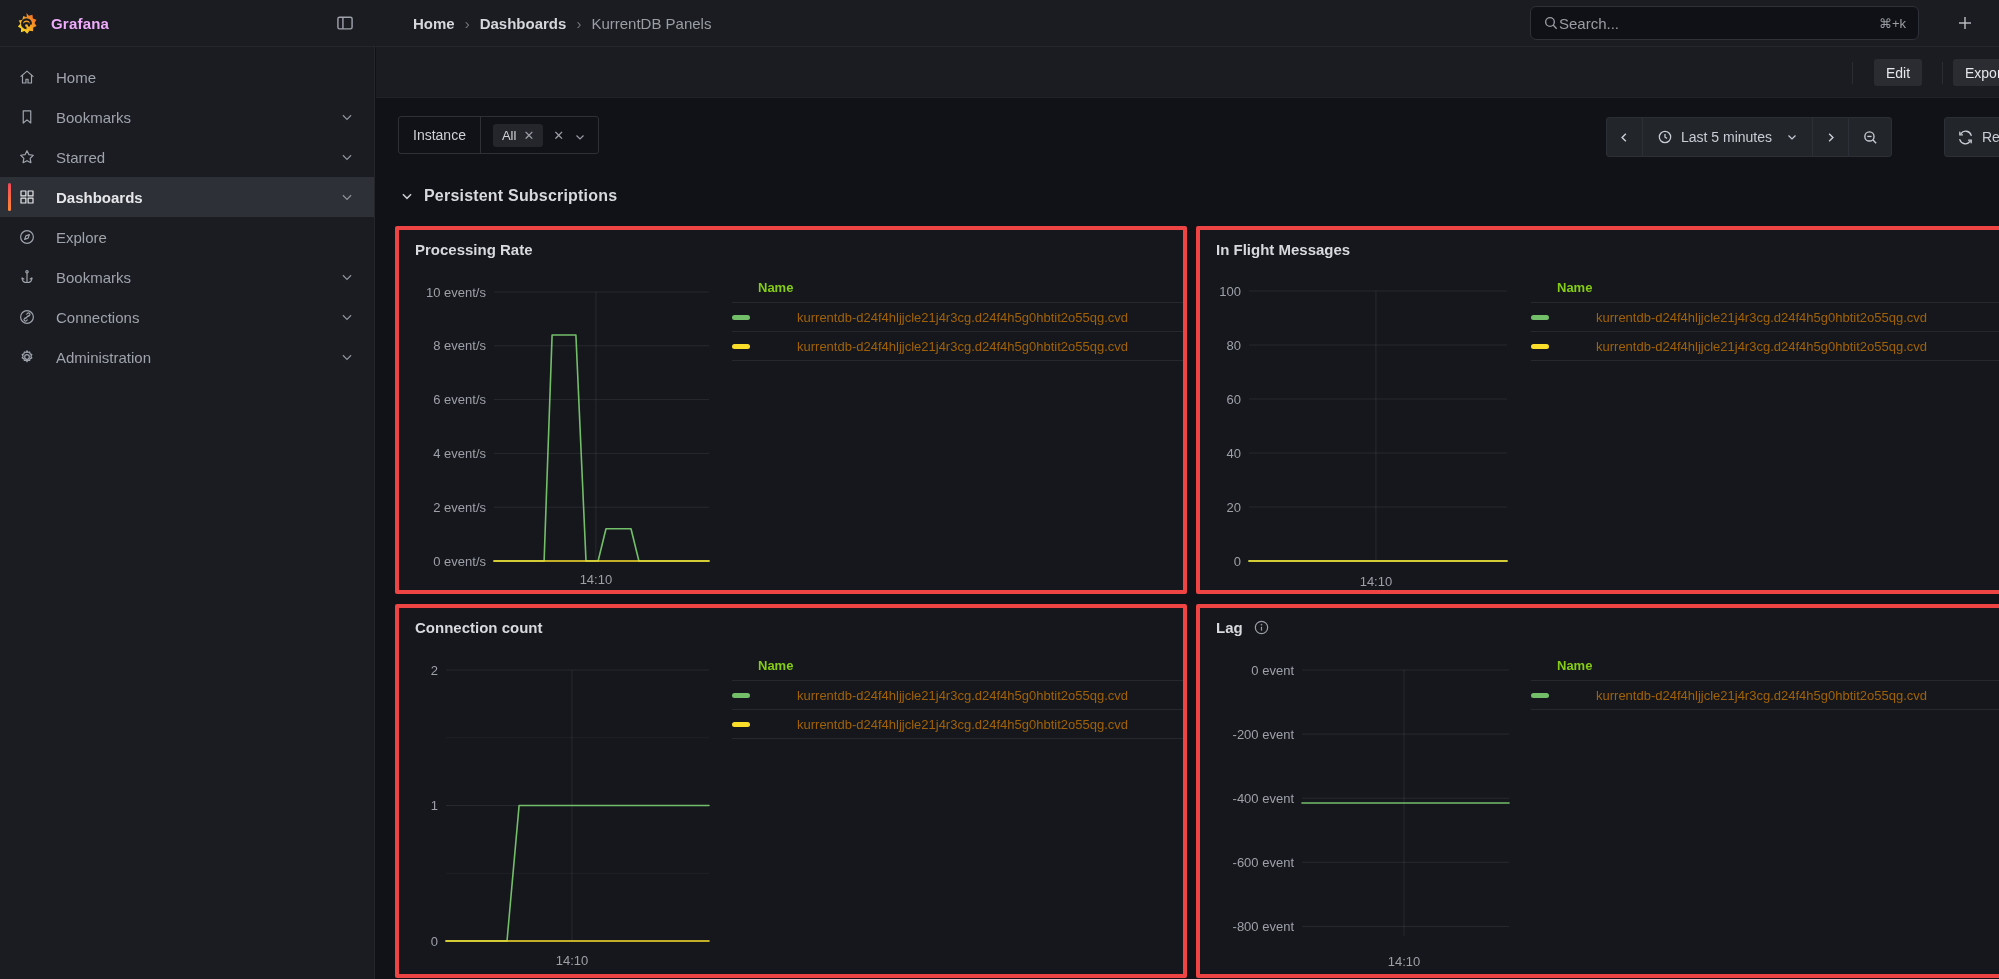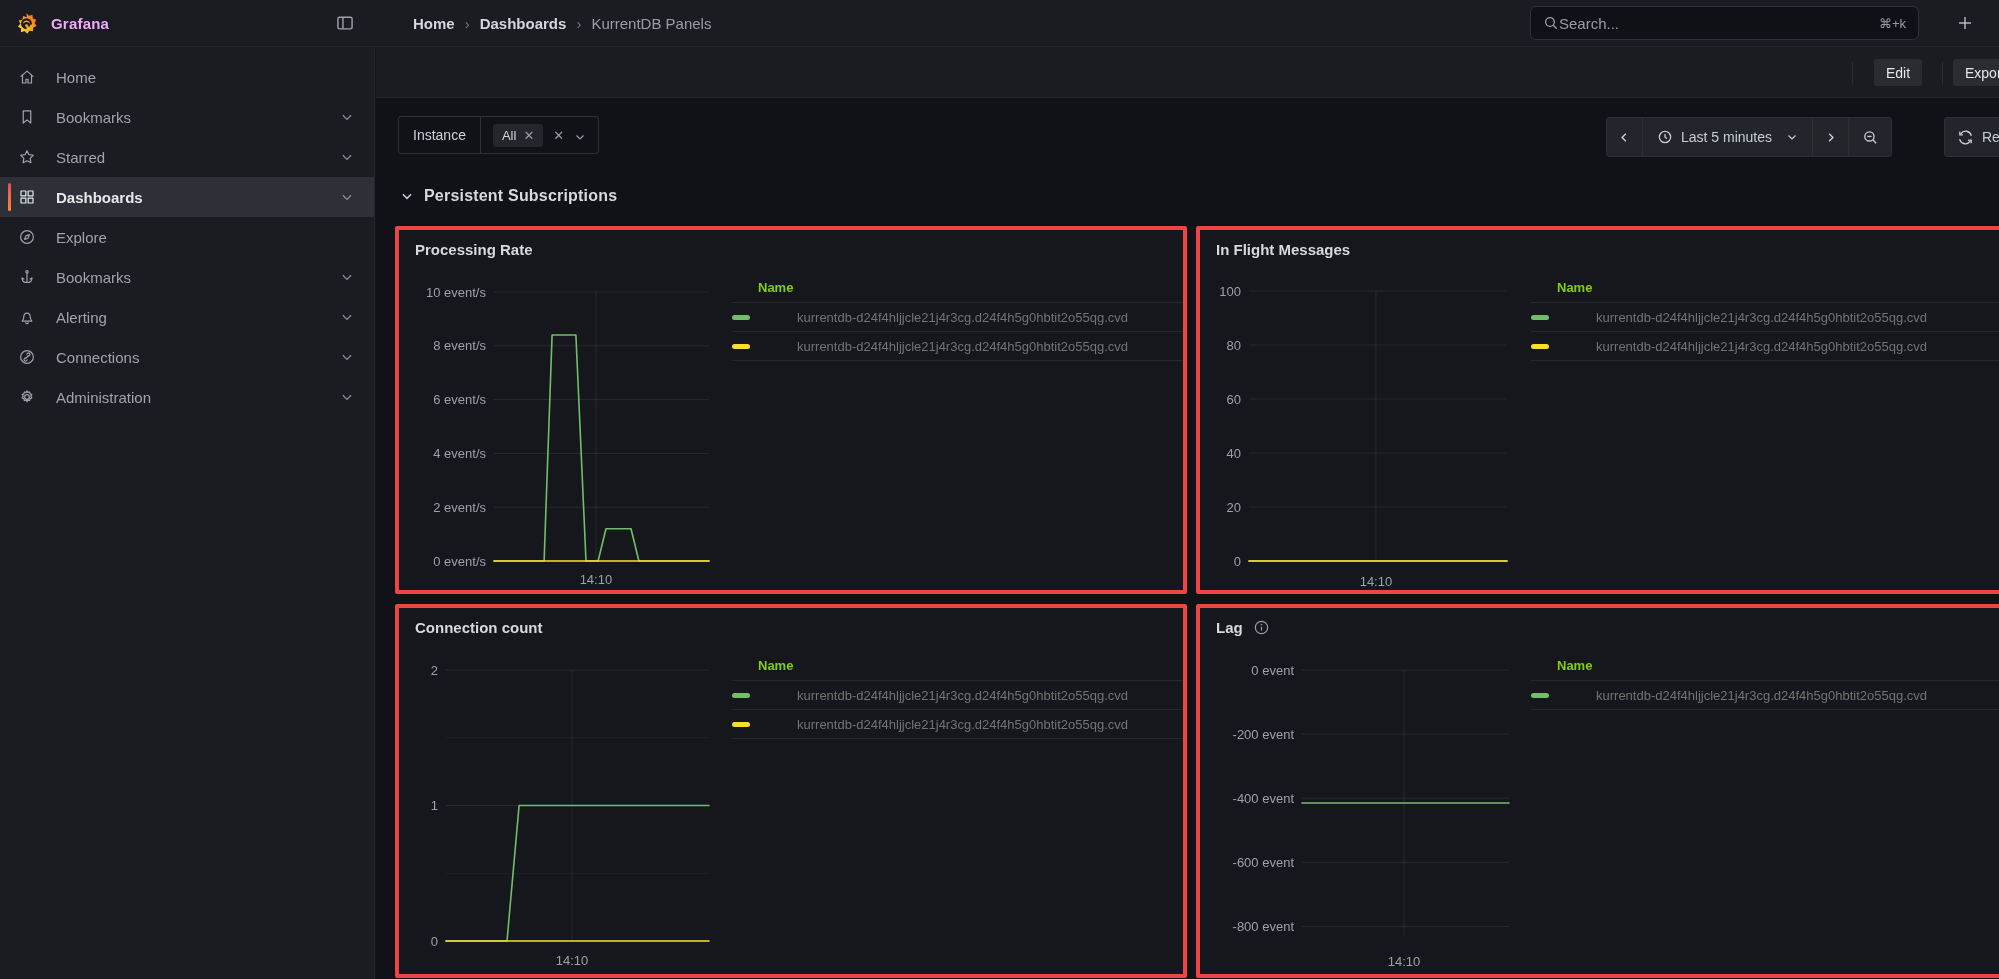--- a/index.html
+++ b/index.html
@@ -76,21 +76,21 @@
   .panel { position:absolute; background:#15171c; border:4px solid #ef4444; border-radius:2px; overflow:hidden; }
   .panel-title-row { position:absolute; left:16px; top:11px; display:flex; align-items:center; gap:10px; }
   .panel-title { font-size:15px; font-weight:600; color:#d8d9dd; }
   .info-icon { width:17px; height:17px; color:#9b9da5; cursor:pointer; }
   .chart-svg { position:absolute; left:0; top:0; }
 
   .legend { position:absolute; top:50px; right:0; font-size:13px; }
   .legend-header { color:#84cc16; font-weight:700; padding:0 0 7px 26px; border-bottom:1px solid #26282e; cursor:pointer; }
   .legend-row { display:flex; align-items:center; height:29px; border-bottom:1px solid #26282e; overflow:hidden; cursor:pointer; }
   .legend-swatch { flex:0 0 18px; height:5px; border-radius:3px; margin-right:8px; }
-  .legend-label { color:#737373; white-space:nowrap; overflow:hidden;padding-left:39px; }
+  .legend-label { color:#a16207; white-space:nowrap; overflow:hidden;padding-left:39px; }
 
   text { font-family:"Liberation Sans", sans-serif; }
 </style>
 </head>
 <body>
 
 <div class="chrome-top">
   <div class="brand-wrap">
     <span style="width:25px;height:25px;display:inline-block;">
       <svg viewBox="0 0 24 24" width="25" height="25">
@@ -187,30 +187,20 @@
       <span class="nav-chevron"></span>
     </div>
     <div class="nav-item">
       <span class="nav-icon"><svg viewBox="0 0 24 24" width="18" height="18" fill="none" stroke="currentColor" stroke-width="1.6" stroke-linejoin="round" stroke-linecap="round">
           <circle cx="12" cy="5" r="1.6"></circle>
           <path d="M12 6.6V19"></path>
           <path d="M5.5 13.5c0 4 3 5.8 6.5 5.8s6.5-1.8 6.5-5.8"></path>
           <path d="M5.5 13.5l2.3 1.2M18.5 13.5l-2.3 1.2"></path>
         </svg></span>
       <span class="nav-label">Bookmarks</span>
-      <span class="nav-chevron"><svg viewBox="0 0 24 24" width="14" height="14" fill="none" stroke="currentColor" stroke-width="2.2">
-          <path d="M5 9l7 7 7-7"></path>
-        </svg></span>
-    </div>
-    <div class="nav-item">
-      <span class="nav-icon"><svg viewBox="0 0 24 24" width="18" height="18" fill="none" stroke="currentColor" stroke-width="1.6" stroke-linejoin="round" stroke-linecap="round">
-          <path d="M5.5 17.5h13c-1.6-1.6-2.2-3.3-2.2-5.4 0-3.2-1.7-5.4-4.3-5.4s-4.3 2.2-4.3 5.4c0 2.1-.6 3.8-2.2 5.4z"></path>
-          <path d="M10.4 19.6a1.7 1.7 0 0 0 3.2 0"></path>
-        </svg></span>
-      <span class="nav-label">Alerting</span>
       <span class="nav-chevron"><svg viewBox="0 0 24 24" width="14" height="14" fill="none" stroke="currentColor" stroke-width="2.2">
           <path d="M5 9l7 7 7-7"></path>
         </svg></span>
     </div>
     <div class="nav-item">
       <span class="nav-icon"><svg viewBox="0 0 24 24" width="18" height="18" fill="none" stroke="currentColor" stroke-width="1.6" stroke-linejoin="round" stroke-linecap="round">
           <circle cx="12" cy="12" r="8.5"></circle>
           <path d="M9.6 13.2l-1 1a1.9 1.9 0 0 0 2.7 2.7l1-1M14.4 10.8l1-1a1.9 1.9 0 0 0-2.7-2.7l-1 1M10.3 13.7l3.4-3.4"></path>
         </svg></span>
       <span class="nav-label">Connections</span>

